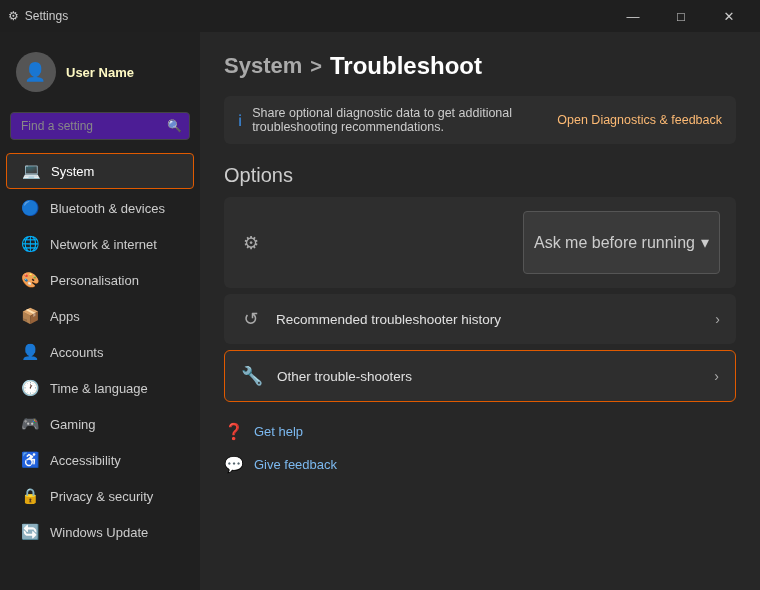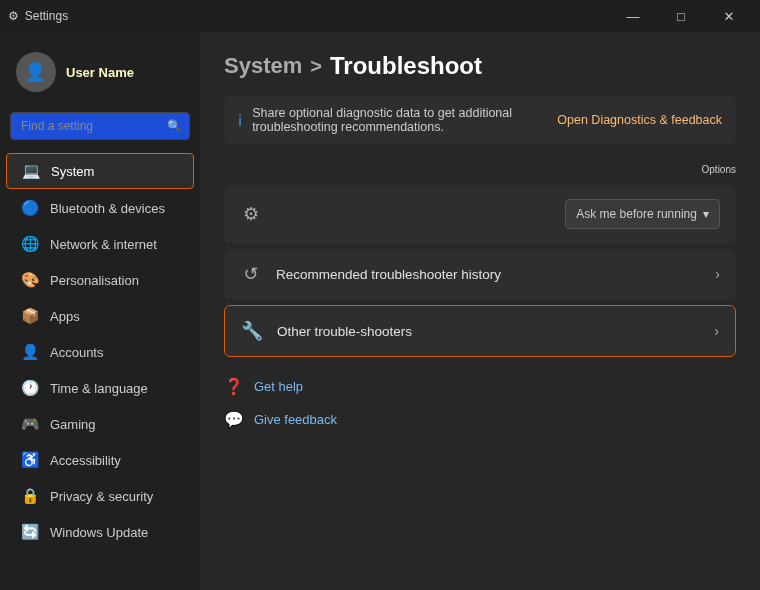--- a/index.html
+++ b/index.html
@@ -76,21 +76,21 @@
       font-size: 13px;
       color: #fef9c3;
       font-weight: 600;
     }
     .search-box {
       margin: 4px 10px 12px 10px;
       position: relative;
     }
     .search-input {
       width: 100%;
-      background: #1d4ed8;
+      background: #4c1d95;
       border: 1px solid #444;
       border-radius: 4px;
       color: #ccc;
       padding: 6px 28px 6px 10px;
       font-size: 12px;
       outline: none;
     }
     .search-input::placeholder { color: #888; }
     .search-icon-wrap {
       position: absolute;
@@ -168,25 +168,24 @@
       color: #3b8fe8;
       font-size: 16px;
     }
     .info-link {
       color: #fdba74;
       cursor: pointer;
       text-decoration: none;
       white-space: nowrap;
     }
     .options-label {
-      font-size: 10px;
+      font-size: 20px;
       font-weight: 500;
       color: #ccc;
       margin-bottom: 10px;
-      text-align: right;
     }
     .option-row {
       background: #2e2e2e;
       border-radius: 6px;
       padding: 14px 16px;
       margin-bottom: 6px;
       display: flex;
       align-items: center;
       justify-content: space-between;
       cursor: pointer;
@@ -217,22 +216,22 @@
     .option-right {
       display: flex;
       align-items: center;
       gap: 8px;
     }
     .dropdown-btn {
       background: #3a3a3a;
       border: 1px solid #555;
       border-radius: 4px;
       color: #ccc;
-      padding: 7px 10px;
-      font-size: 12px;
+      padding: 21px 10px;
+      font-size: 16px;
       cursor: pointer;
       display: flex;
       align-items: center;
       gap: 6px;
       white-space: nowrap;
     }
     .chevron {
       color: #aaa;
       font-size: 14px;
     }

